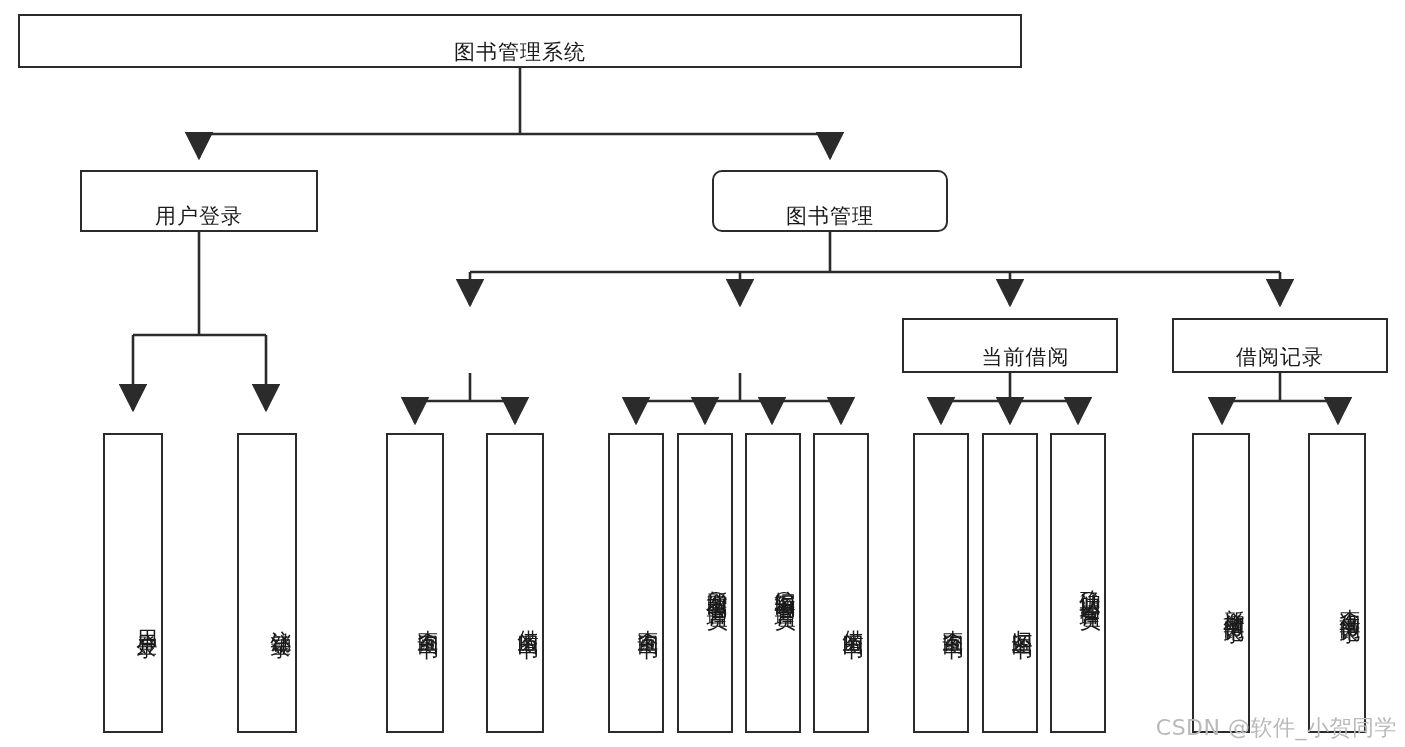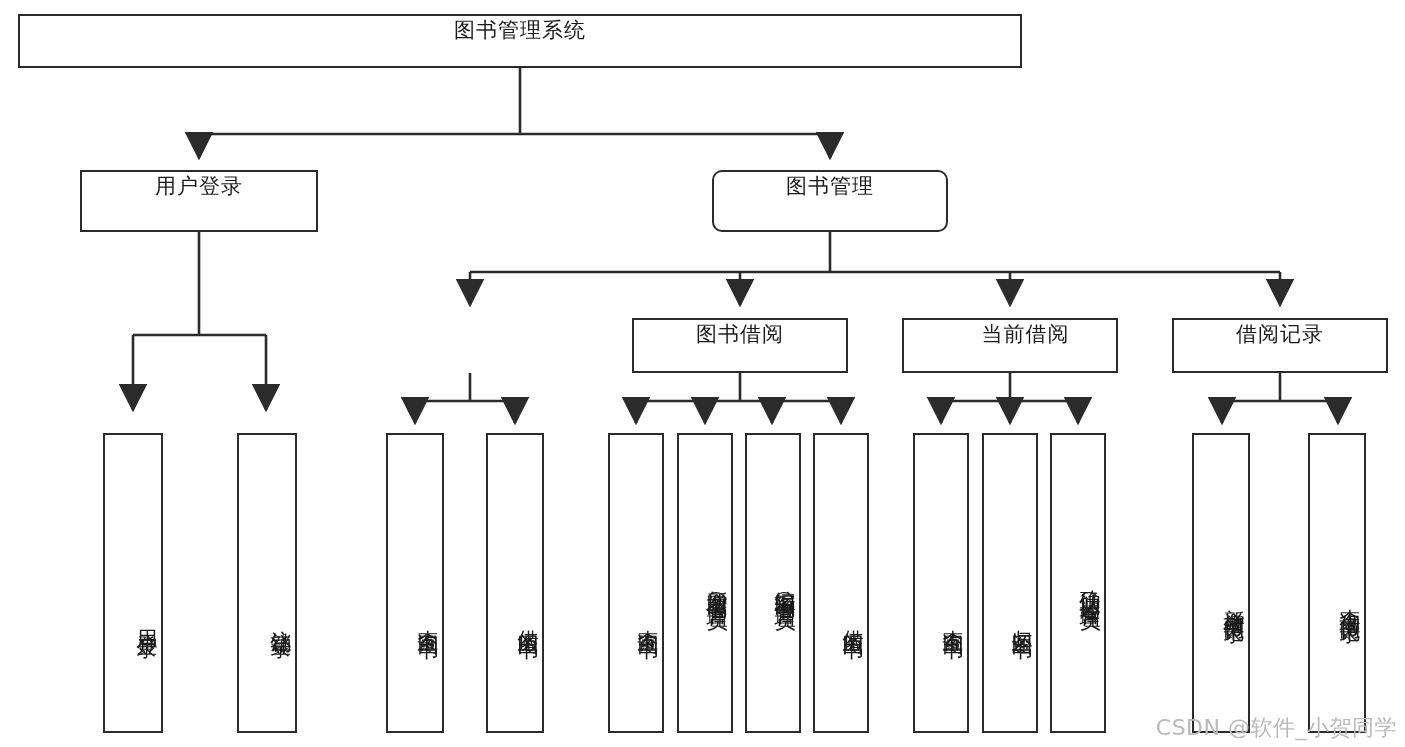--- a/index.html
+++ b/index.html
@@ -23,21 +23,21 @@
     top: 0;
     width: 1405px;
     height: 747px;
   }
   .node {
     position: absolute;
     box-sizing: border-box;
     border: 2.5px solid #2b2b2b;
     background: #ffffff;
     display: flex;
-    align-items: flex-start;
+    align-items: flex-end;
     justify-content: center;
     color: #1a1a1a;
   }
   .node.h {
     font-size: 21px;
     letter-spacing: 1px;
   }
   .node.v {
     writing-mode: vertical-rl;
     text-orientation: upright;
@@ -129,23 +129,20 @@
     <span class="node-label">图书管理系统</span>
   </div>
 
   <div class="node h" style="left:80px; top:170px; width:238px; height:62px;">
     <span class="node-label">用户登录</span>
   </div>
   <div class="node h" style="left:712px; top:170px; width:236px; height:62px;border-radius:10px;">
     <span class="node-label">图书管理</span>
   </div>
 
-  <div class="node h" style="left:632px; top:318px; width:216px; height:55px;">
-    <span class="node-label">图书借阅</span>
-  </div>
   <div class="node h" style="left:902px; top:318px; width:216px; height:55px;padding-left:31px;">
     <span class="node-label">当前借阅</span>
   </div>
   <div class="node h" style="left:1172px; top:318px; width:216px; height:55px;">
     <span class="node-label">借阅记录</span>
   </div>
 
   <div class="node v" style="left:103px; top:433px; width:60px; height:300px; padding-top:72px;">
     <span class="node-label">用户登录</span>
   </div>

